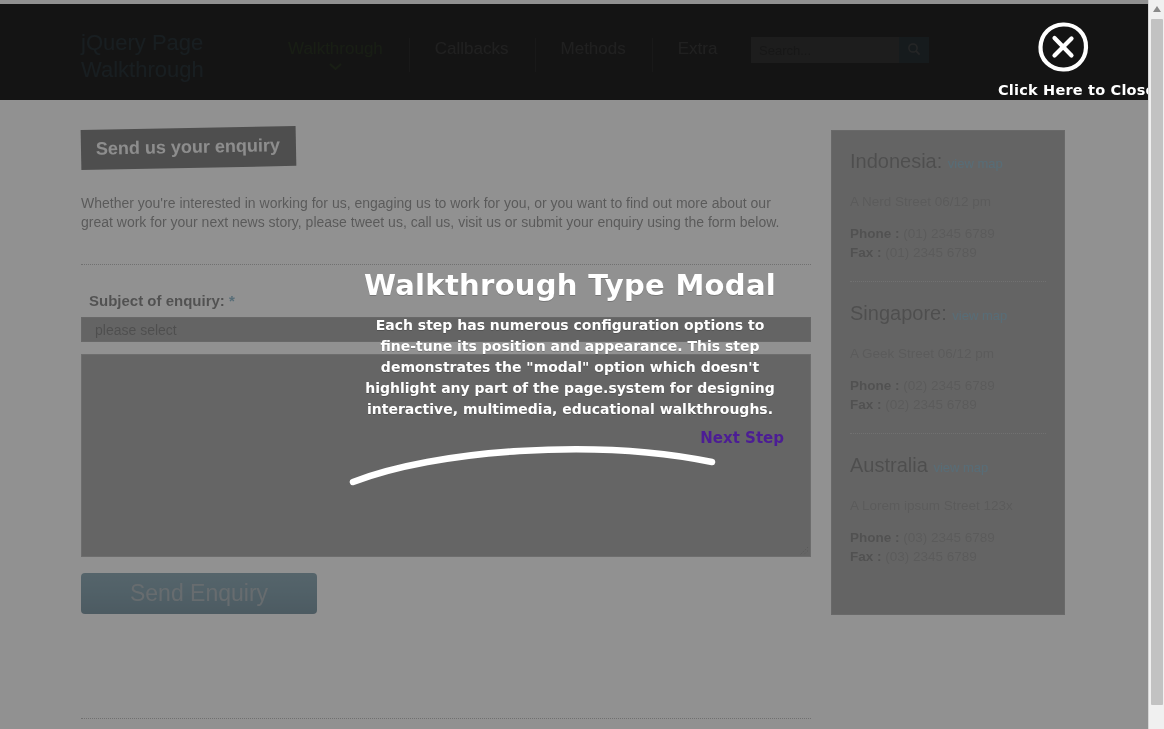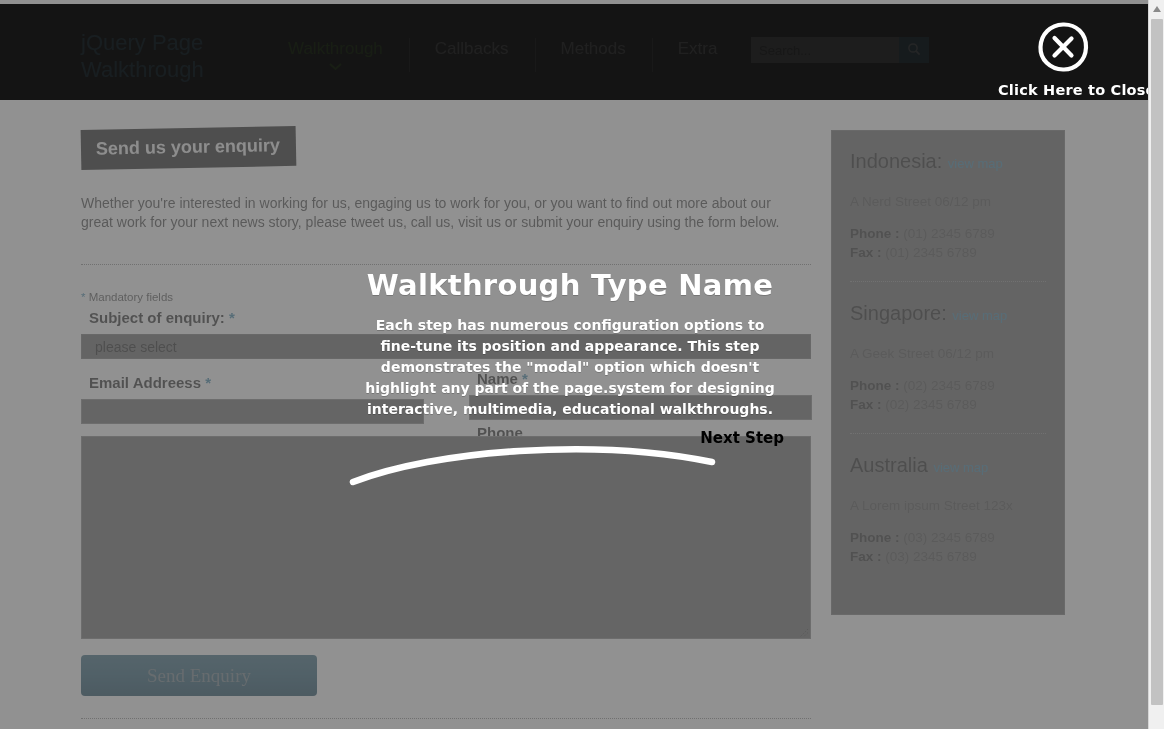--- a/index.html
+++ b/index.html
@@ -215,22 +215,22 @@
   }
 
   #send-btn {
     display: block;
     margin-top: 16px;
     width: 236px; height: 41px;
     border: none;
     border-radius: 4px;
     background: linear-gradient(to bottom, #2a5f76 0%, #1b536c 45%, #0b3d55 100%);
     color: #6a7b84;
-    font-family: Liberation Serif, serif;
-    font-size: 19px;
+    font-family: Liberation Sans, sans-serif;
+    font-size: 23px;
     cursor: pointer;
   }
 
   #bottom-rule {
     position: absolute; left: 81px; top: 618px;
     width: 730px;
     border-top: 1px dotted #8a8a8a;
   }
 
   
@@ -309,21 +309,21 @@
     margin-top: 13px;
     font-size: 14px;
     line-height: 21px;
     text-align: center;
     font-weight: 600;
     text-shadow: 0 1px 0 rgba(0,0,0,.18);
   }
   #wt-next {
     margin-top: 9px;
     text-align: right;
-    color: #000000;
+    color: #4c1d95;
     font-size: 15px;
     font-weight: 700;
     cursor: pointer;
     pointer-events: auto;
   }
 
   #wt-arc {
     position: absolute;
     left: 345px; top: 432px;
     z-index: 31;
@@ -399,49 +399,29 @@
       <div id="left-col">
 
         <div id="section-heading">Send us your enquiry</div>
 
         <p id="intro">Whether you're interested in working for us, engaging us to work for you, or you want to find out more about our great work for your next news story, please tweet us, call us, visit us or submit your enquiry using the form below.</p>
 
         <div class="dotted-rule"></div>
 
         <div id="form">
 
-          <div id="mandatory-note">
-            <span class="req">*</span>
-            <span>Mandatory fields</span>
-          </div>
 
           <label class="field-label">
             <span>Subject of enquiry:</span>
             <span class="req">*</span>
           </label>
           <select id="select-subject">
             <option>please select</option>
           </select>
 
-          <div class="row2">
-            <div class="col-half">
-              <label class="field-label">
-                <span>Email Addreess</span>
-                <span class="req">*</span>
-              </label>
-              <input class="txt-input" type="text" placeholder="" style="">
-            </div>
-            <div class="col-half">
-              <label class="field-label inline-right">
-                <span>Name</span>
-                <span class="req">*</span>
-              </label>
-              <input class="txt-input" type="text" placeholder="" style="">
-            </div>
-          </div>
 
           <div style="position:absolute;left:388px;top:128px;">
             <label class="field-label">
               <span>Phone</span>
             </label>
           </div>
 
           <div style="position:relative;">
             <textarea id="message-area" placeholder="" style=""></textarea>
             <span id="resize-grip">
@@ -522,21 +502,21 @@
       <svg width="54" height="54" viewBox="0 0 54 54">
         <path d="M27 4.5 C40 4 50.5 13.5 50 27.5 C49.5 40.5 39.5 50 27 49.5 C14 49 4 39.5 4.5 27 C5 14 14.5 5 27 4.5 Z" fill="none" stroke="#ffffff" stroke-width="4.2" stroke-linecap="round"></path>
         <path d="M18.5 18 L35.5 35.5" fill="none" stroke="#ffffff" stroke-width="4.2" stroke-linecap="round"></path>
         <path d="M35.5 18.5 L18.5 35.5" fill="none" stroke="#ffffff" stroke-width="4.2" stroke-linecap="round"></path>
       </svg>
     </span>
     <div id="close-label">Click Here to Close</div>
   </div>
 
   <div id="walkthrough">
-    <div id="wt-title">Walkthrough Type Name</div>
+    <div id="wt-title">Walkthrough Type Modal</div>
     <div id="wt-body">Each step has numerous configuration options to fine-tune its position and appearance. This step demonstrates the "modal" option which doesn't highlight any part of the page.system for designing interactive, multimedia, educational walkthroughs.</div>
     <div id="wt-next">Next Step</div>
   </div>
 
   <div id="wt-arc">
     <svg width="375" height="60" viewBox="0 0 375 60">
       <path d="M8 50 C 90 18, 250 6, 367 30" fill="none" stroke="#ffffff" stroke-width="6.5" stroke-linecap="round"></path>
     </svg>
   </div>
 

